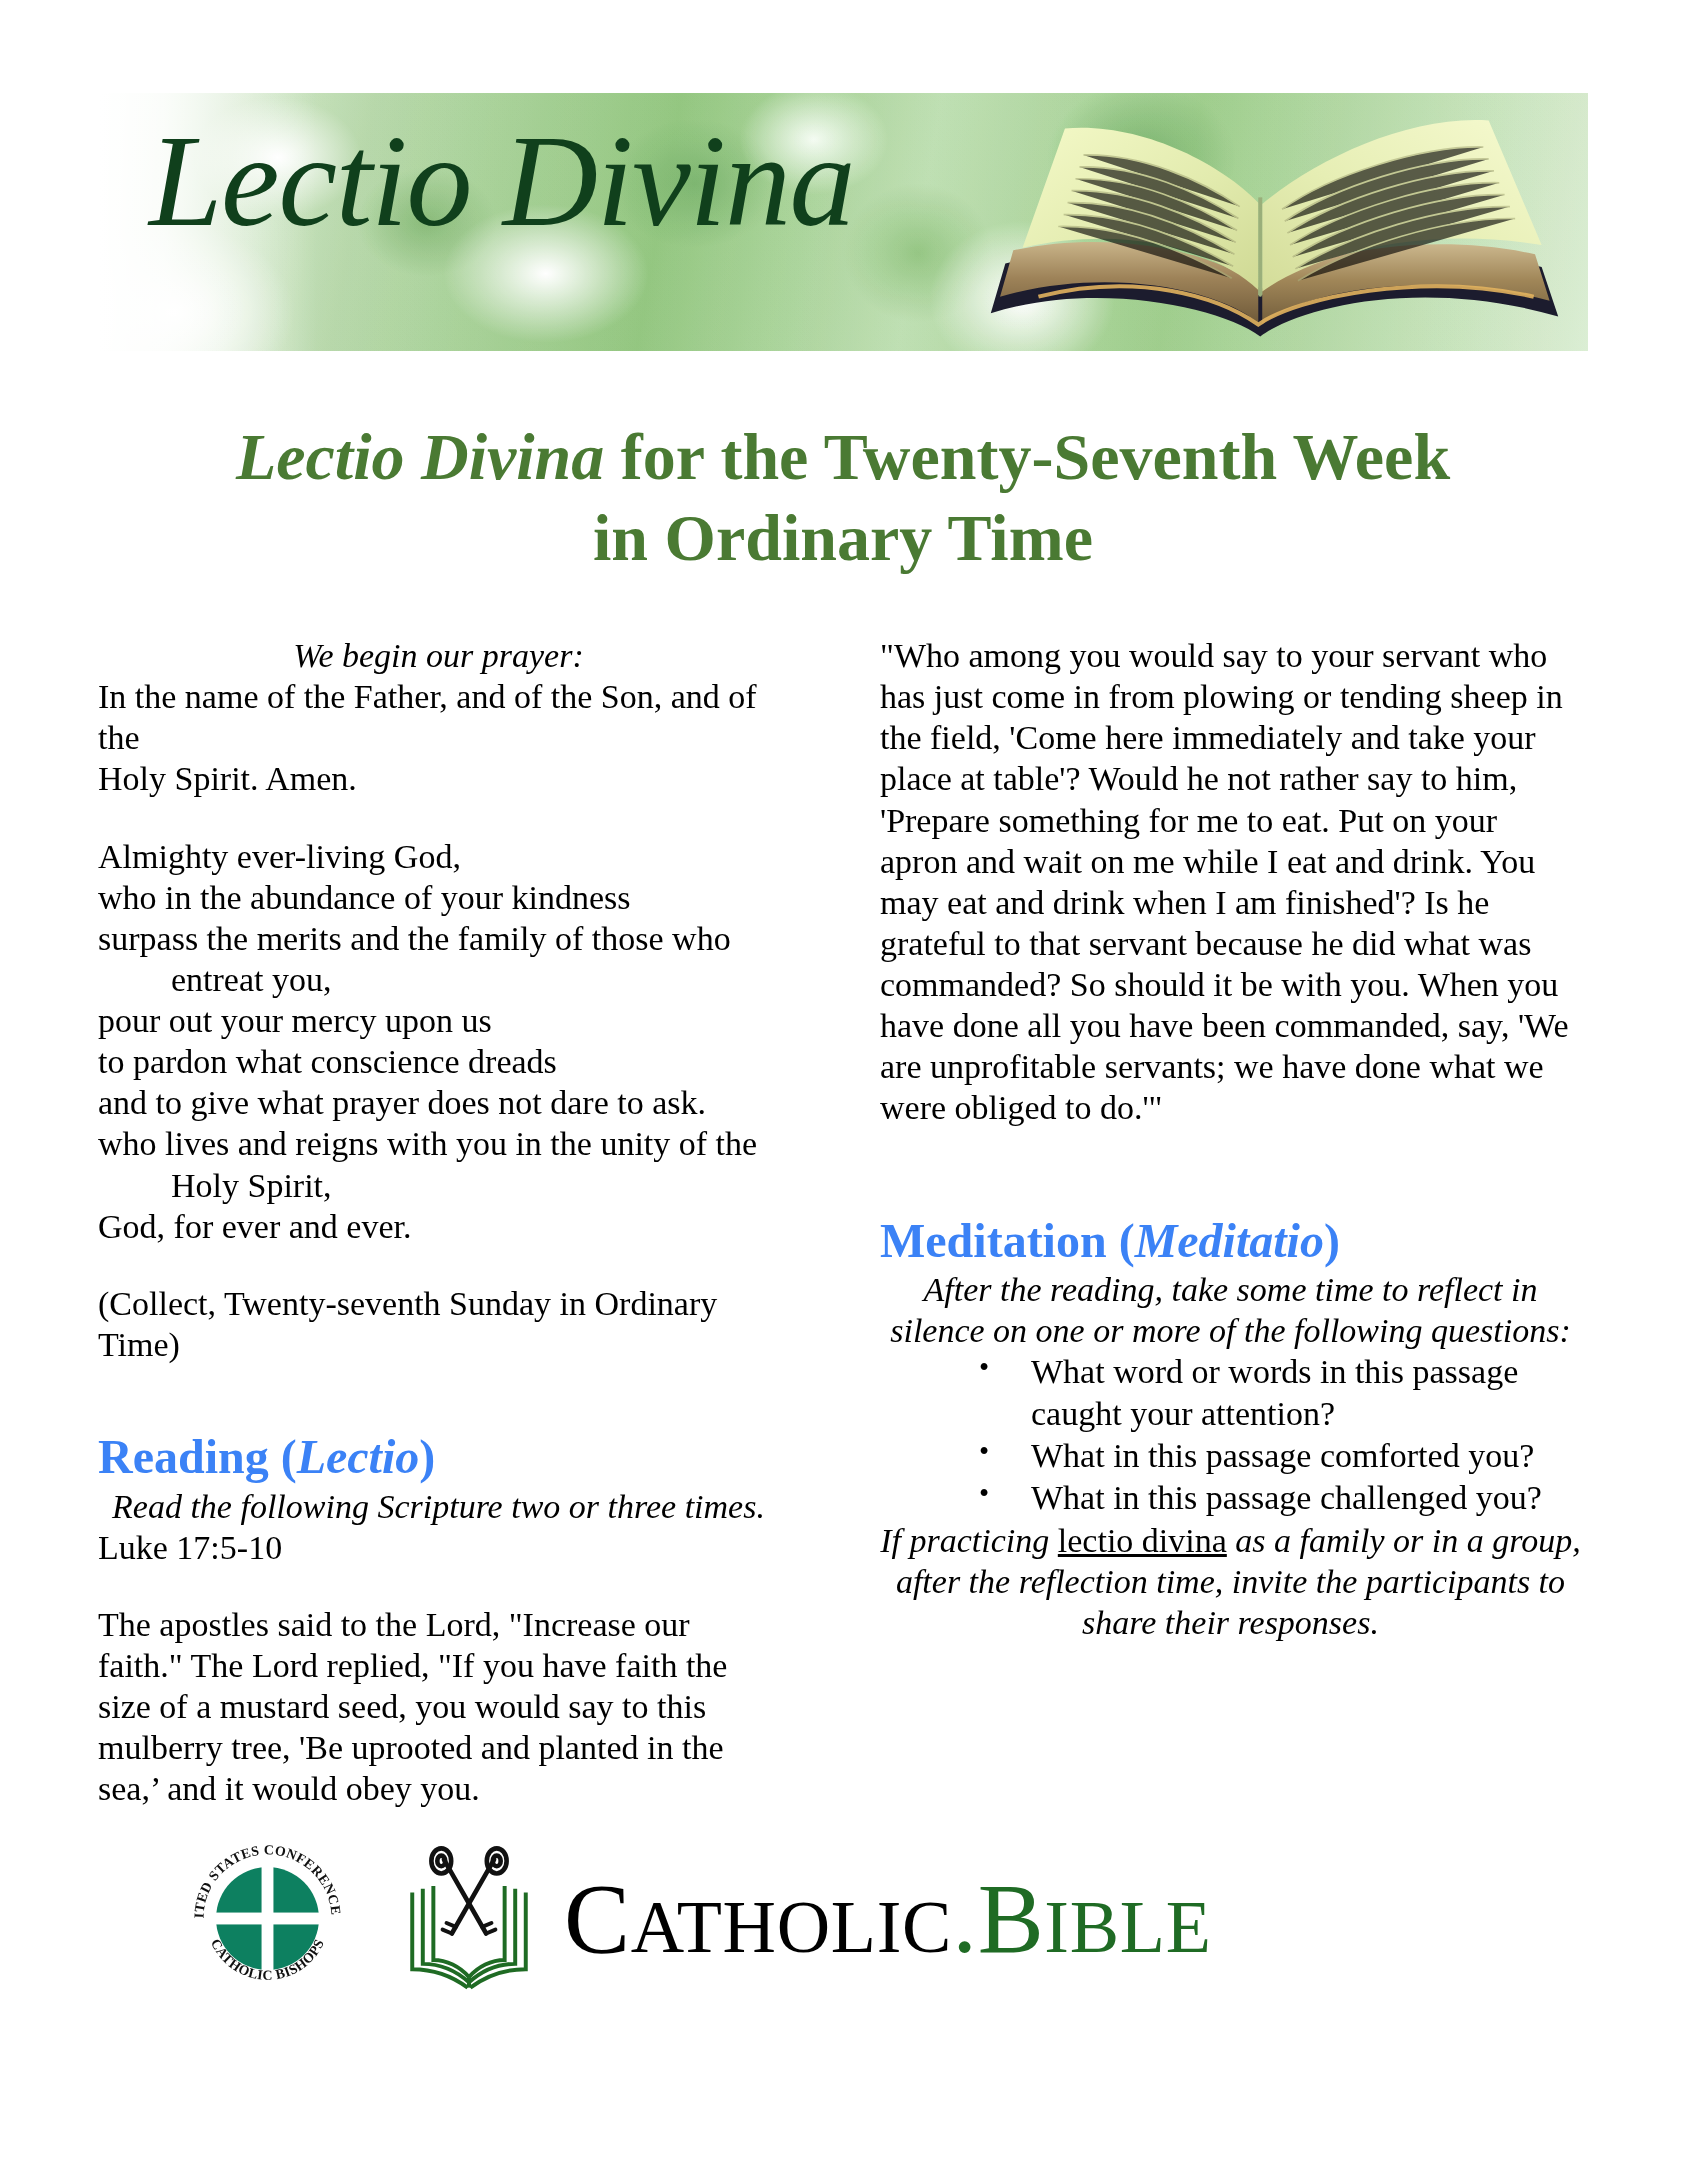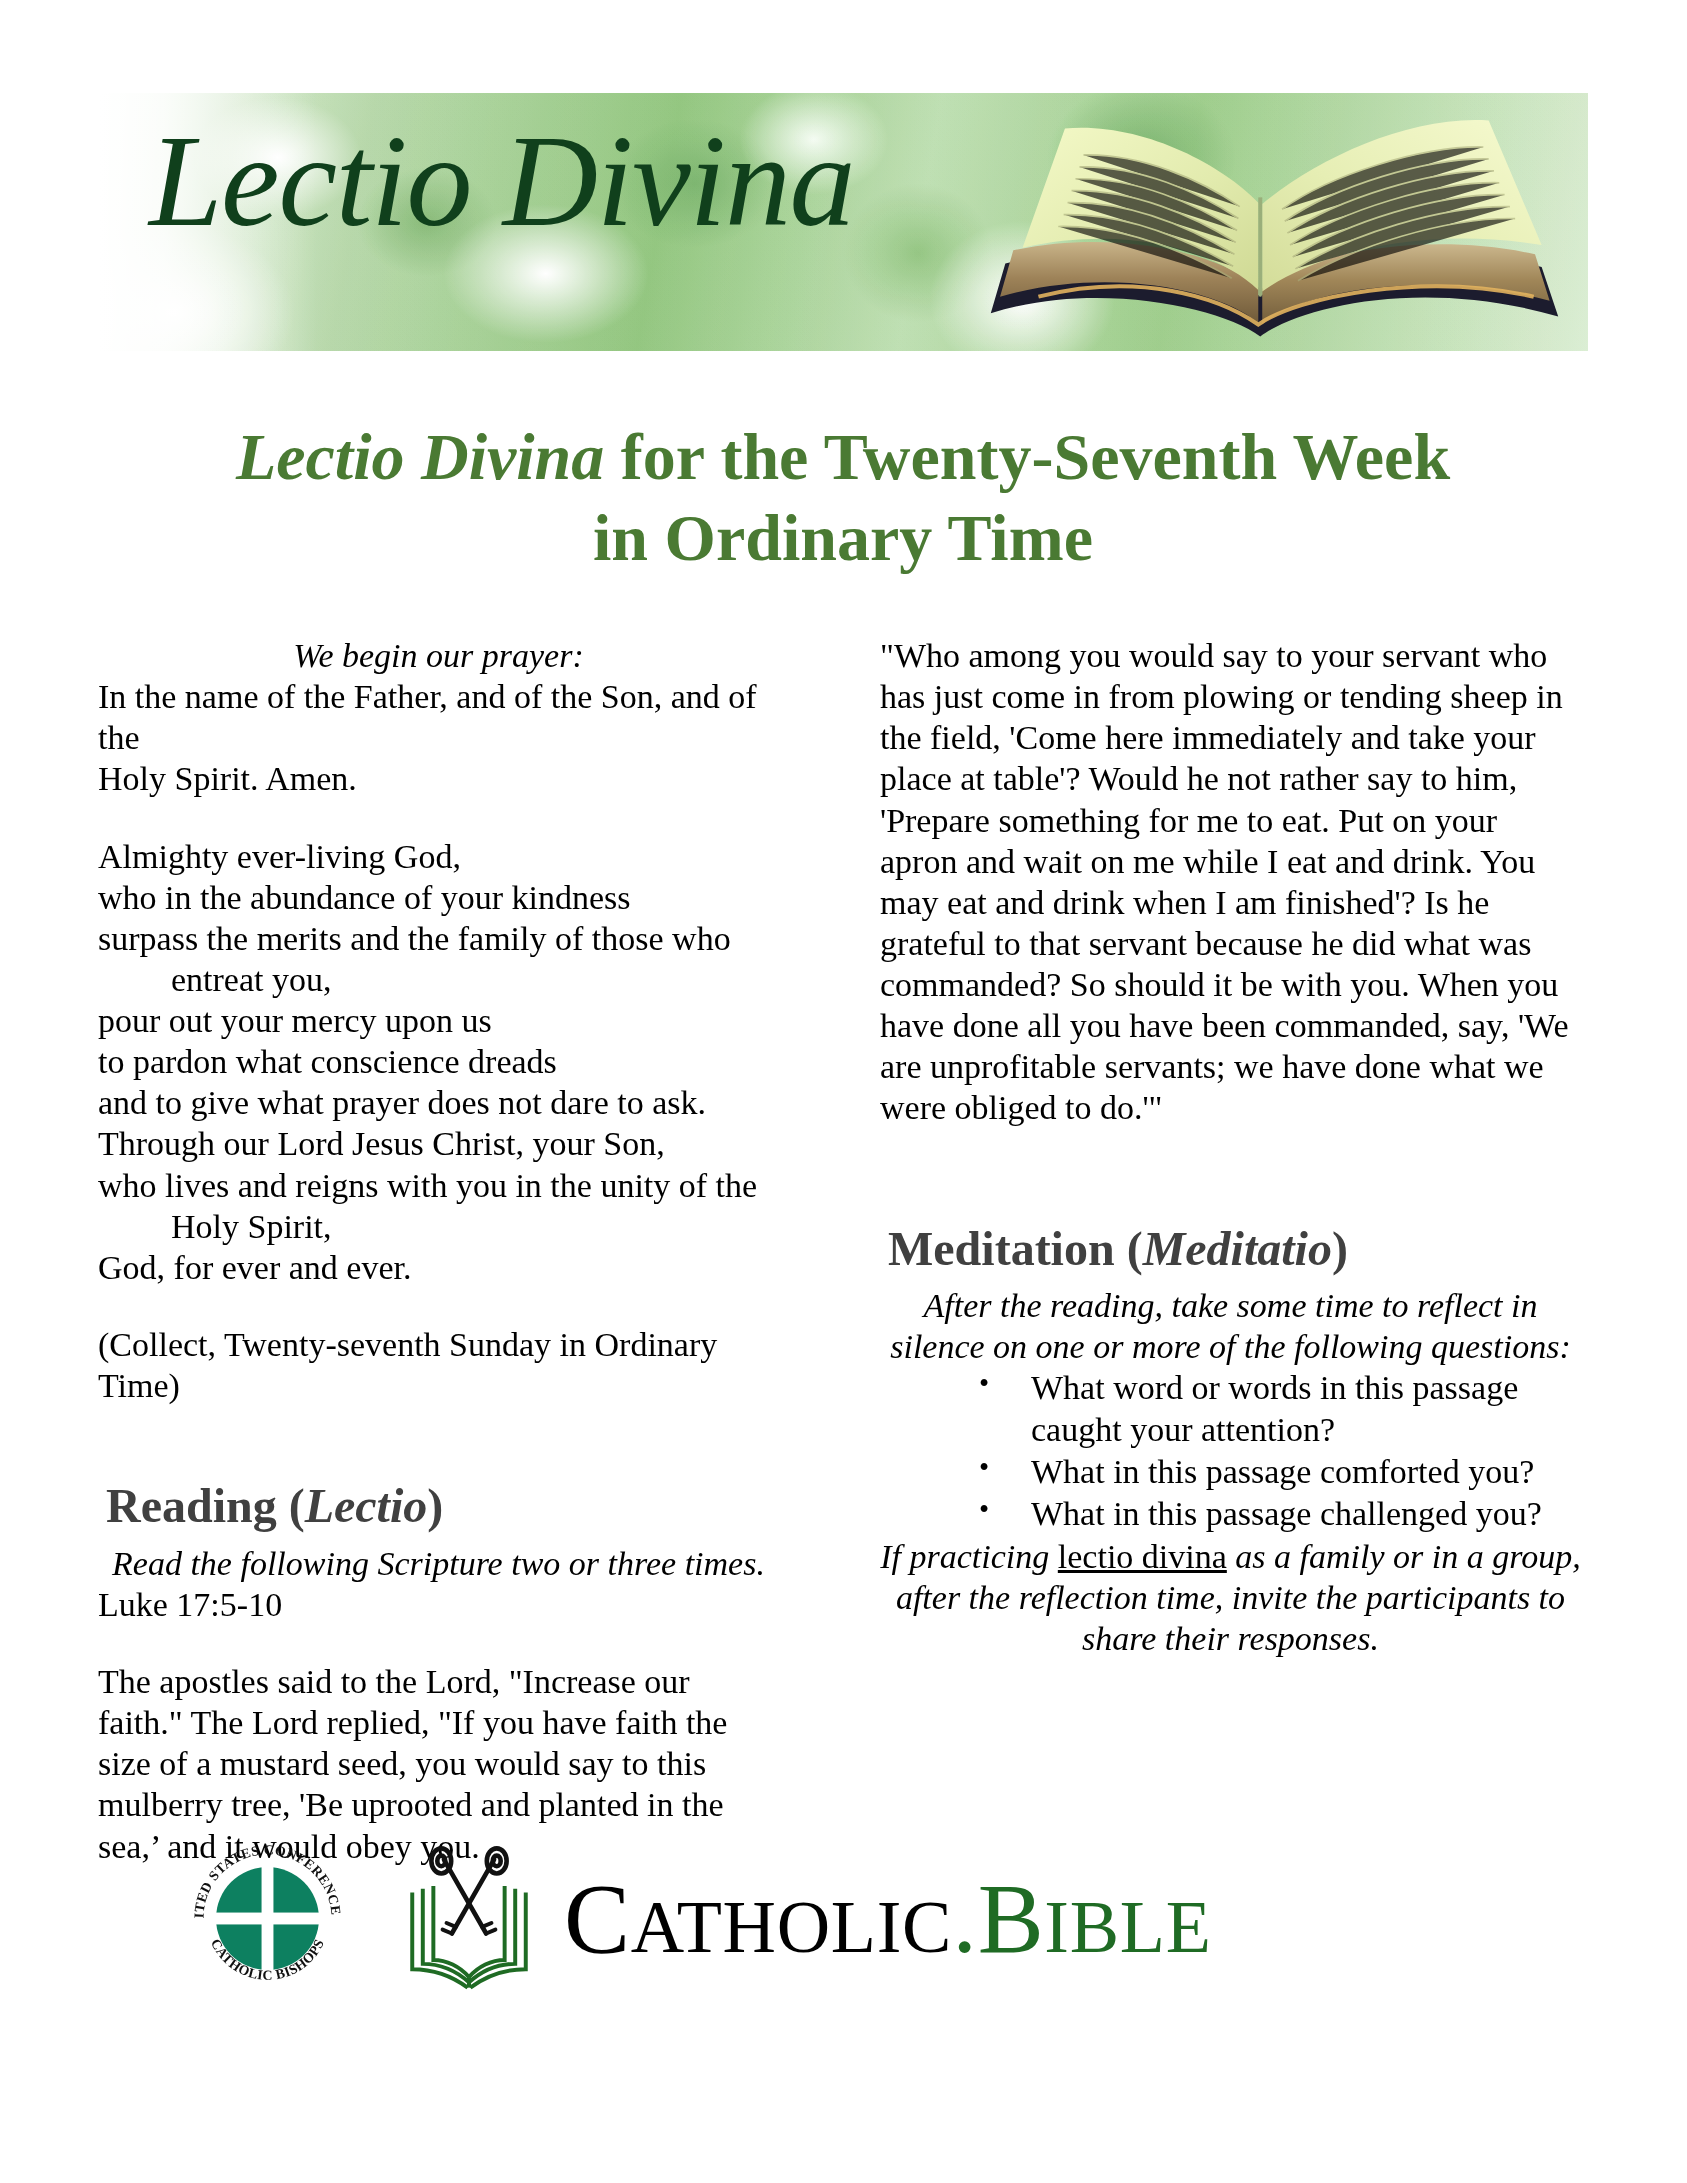--- a/index.html
+++ b/index.html
@@ -89,22 +89,22 @@
 
   .blk { margin: 0 0 0 0; }
   .gap { height: 36px; }
   .gap-sm { height: 20px; }
   .gap-lg { height: 64px; }
 
   .ital { font-style: italic; text-align: center; }
   .indent { display: inline-block; width: 73px; }
 
   h2.section {
-    margin: 8px;
-    color: #404040;
+    margin: 0;
+    color: #3b82f6;
     font-size: 48px;
     font-weight: bold;
     line-height: 1.18;
   }
   h2.section .it { font-style: italic; }
 
   ul.qlist {
     margin: 0;
     padding: 0 0 0 99px;
     list-style: none;
@@ -236,21 +236,20 @@
 
     <div class="gap"></div>
 
     <div class="blk">Almighty ever-living God,</div>
     <div class="blk">who in the abundance of your kindness</div>
     <div class="blk">surpass the merits and the family of those who</div>
     <div class="blk"><span class="indent"></span><span>entreat you,</span></div>
     <div class="blk">pour out your mercy upon us</div>
     <div class="blk">to pardon what conscience dreads</div>
     <div class="blk">and to give what prayer does not dare to ask.</div>
-    <div class="blk">Through our Lord Jesus Christ, your Son,</div>
     <div class="blk">who lives and reigns with you in the unity of the</div>
     <div class="blk"><span class="indent"></span><span>Holy Spirit,</span></div>
     <div class="blk">God, for ever and ever.</div>
 
     <div class="gap"></div>
 
     <div class="blk">(Collect, Twenty-seventh Sunday in Ordinary Time)</div>
 
     <div class="gap-lg"></div>
 

